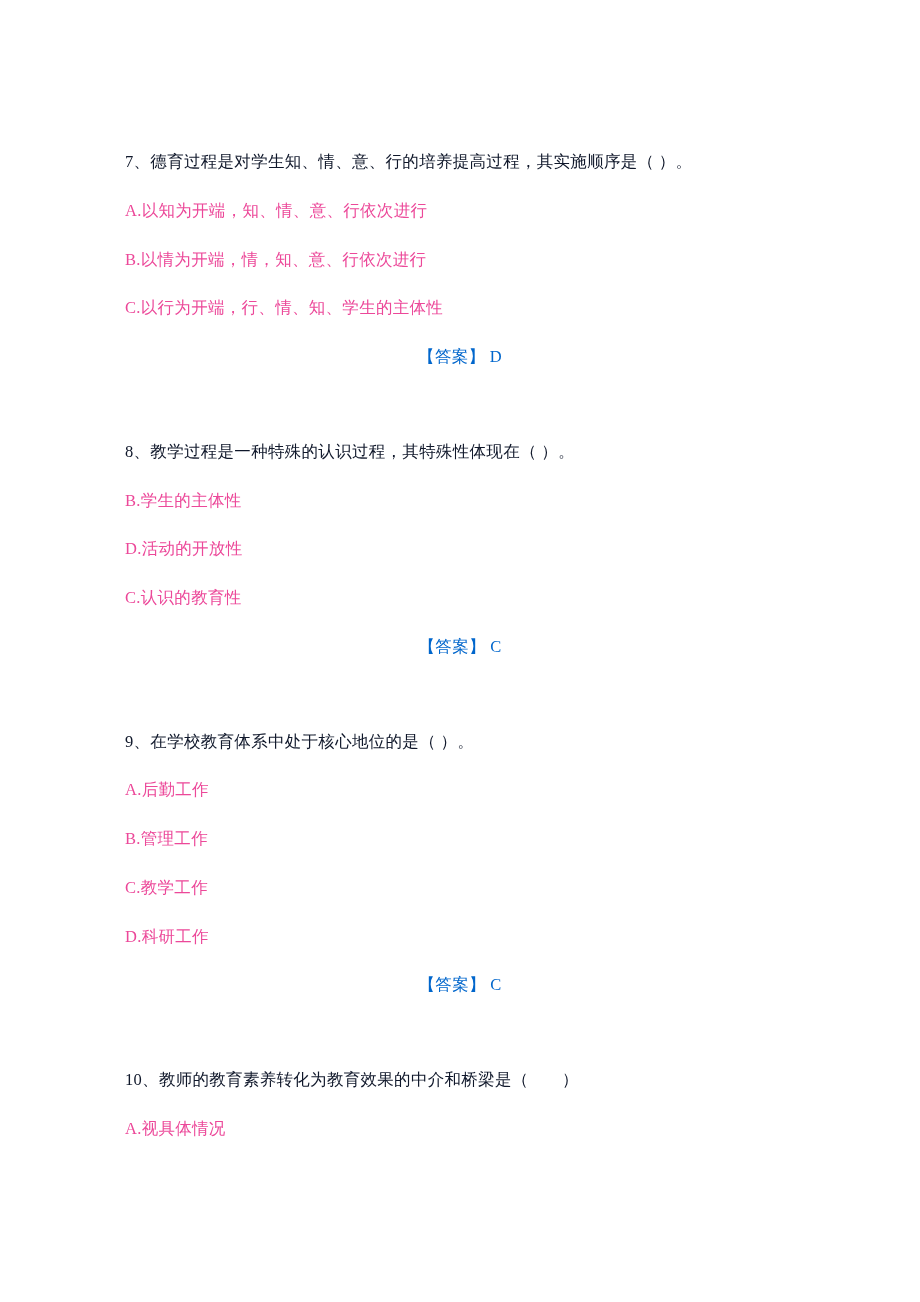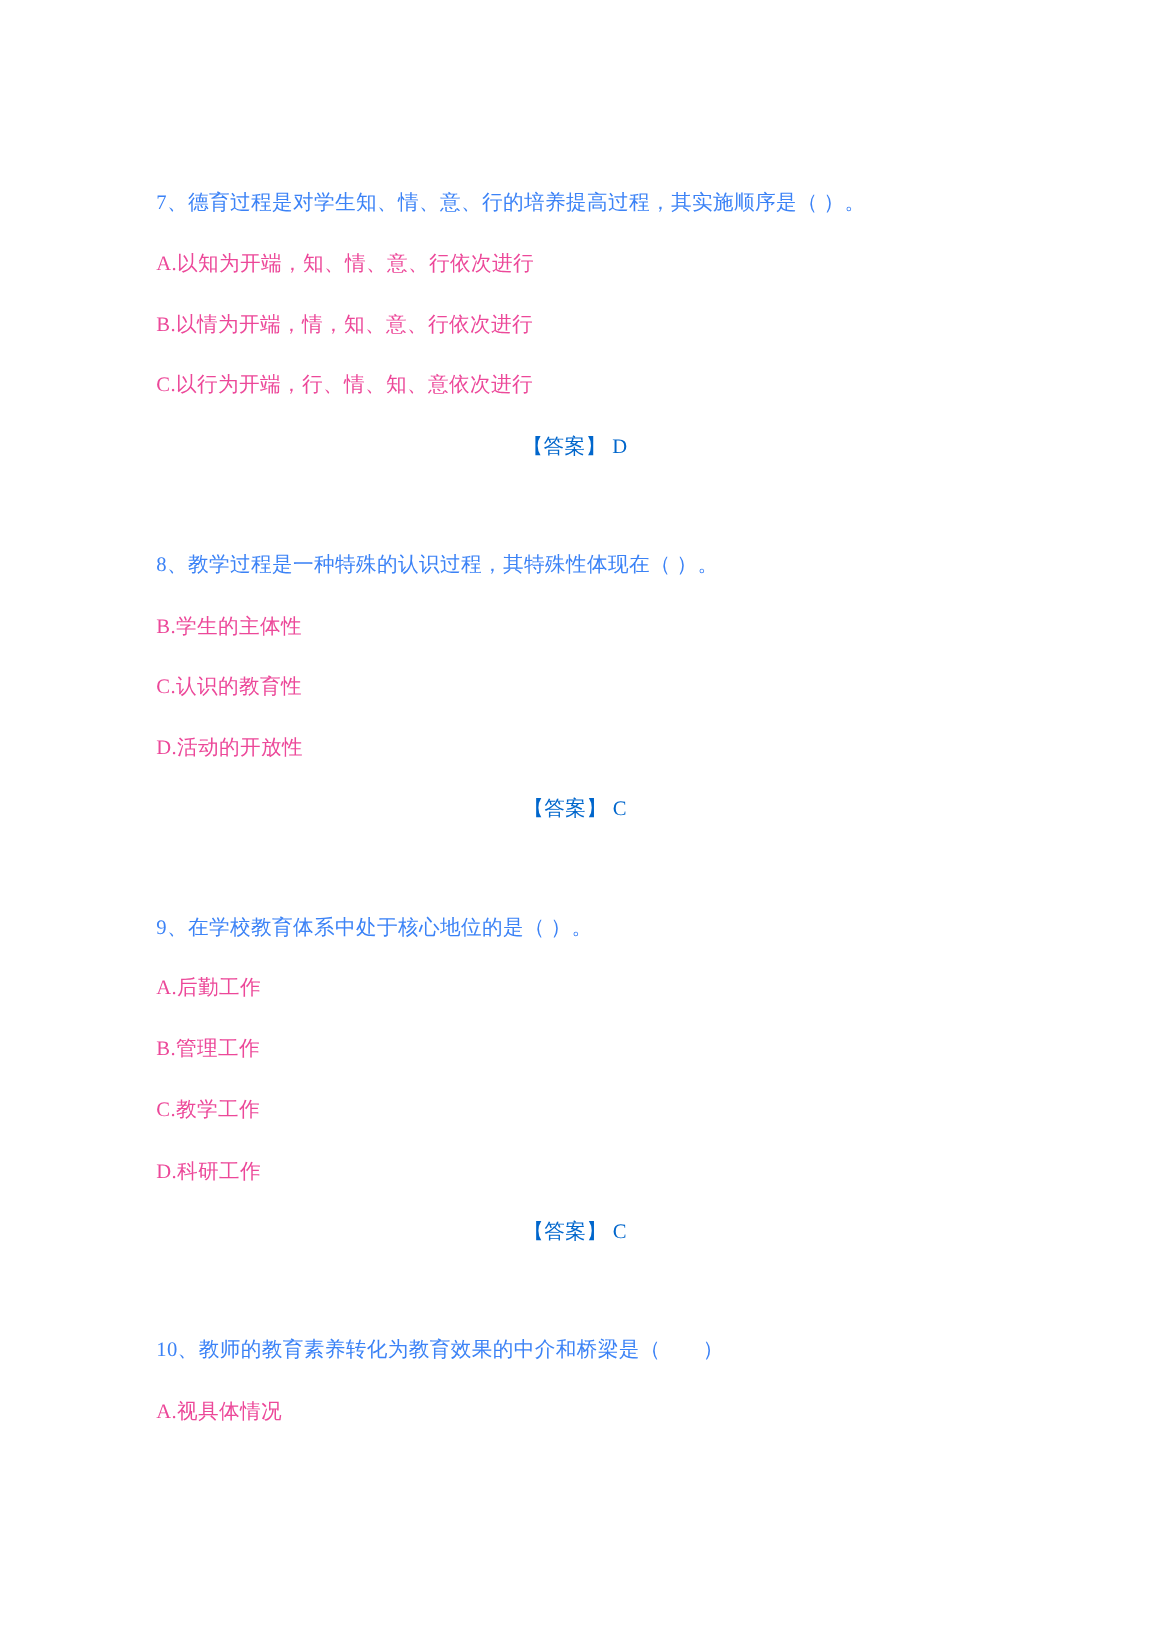--- a/index.html
+++ b/index.html
@@ -12,21 +12,21 @@
       height: 1302px;
       background: #ffffff;
       font-family: "SimSun", "宋体", serif;
       padding: 150px 125px 0 125px;
     }
     .question-block {
       margin-bottom: 70px;
     }
     .question-text {
       font-size: 16.5px;
-      color: #3b82f6;
+      color: #0f172a;
       line-height: 1.5;
       margin-bottom: 24px;
       letter-spacing: 0.3px;
     }
     .option {
       font-size: 16.5px;
       color: #ec4899;
       line-height: 1.5;
       margin-bottom: 24px;
       letter-spacing: 0.3px;
@@ -44,31 +44,31 @@
   </style>
 </head>
 <body>
 
 <div class="question-block">
   <div class="question-text">
     <span>7、</span><span>德育过程是对学生知、情、意、行的培养提高过程，其实施顺序是（ ）。</span>
   </div>
   <div class="option">A.以知为开端，知、情、意、行依次进行</div>
   <div class="option">B.以情为开端，情，知、意、行依次进行</div>
-  <div class="option">C.以行为开端，行、情、知、意依次进行</div>
+  <div class="option">C.以行为开端，行、情、知、学生的主体性</div>
   <div class="answer">【答案】 D</div>
 </div>
 
 <div class="question-block">
   <div class="question-text">
     <span>8、</span><span>教学过程是一种特殊的认识过程，其特殊性体现在（ ）。</span>
   </div>
   <div class="option">B.学生的主体性</div>
+  <div class="option">D.活动的开放性</div>
   <div class="option">C.认识的教育性</div>
-  <div class="option">D.活动的开放性</div>
   <div class="answer">【答案】 C</div>
 </div>
 
 <div class="question-block">
   <div class="question-text">
     <span>9、</span><span>在学校教育体系中处于核心地位的是（ ）。</span>
   </div>
   <div class="option">A.后勤工作</div>
   <div class="option">B.管理工作</div>
   <div class="option">C.教学工作</div>

